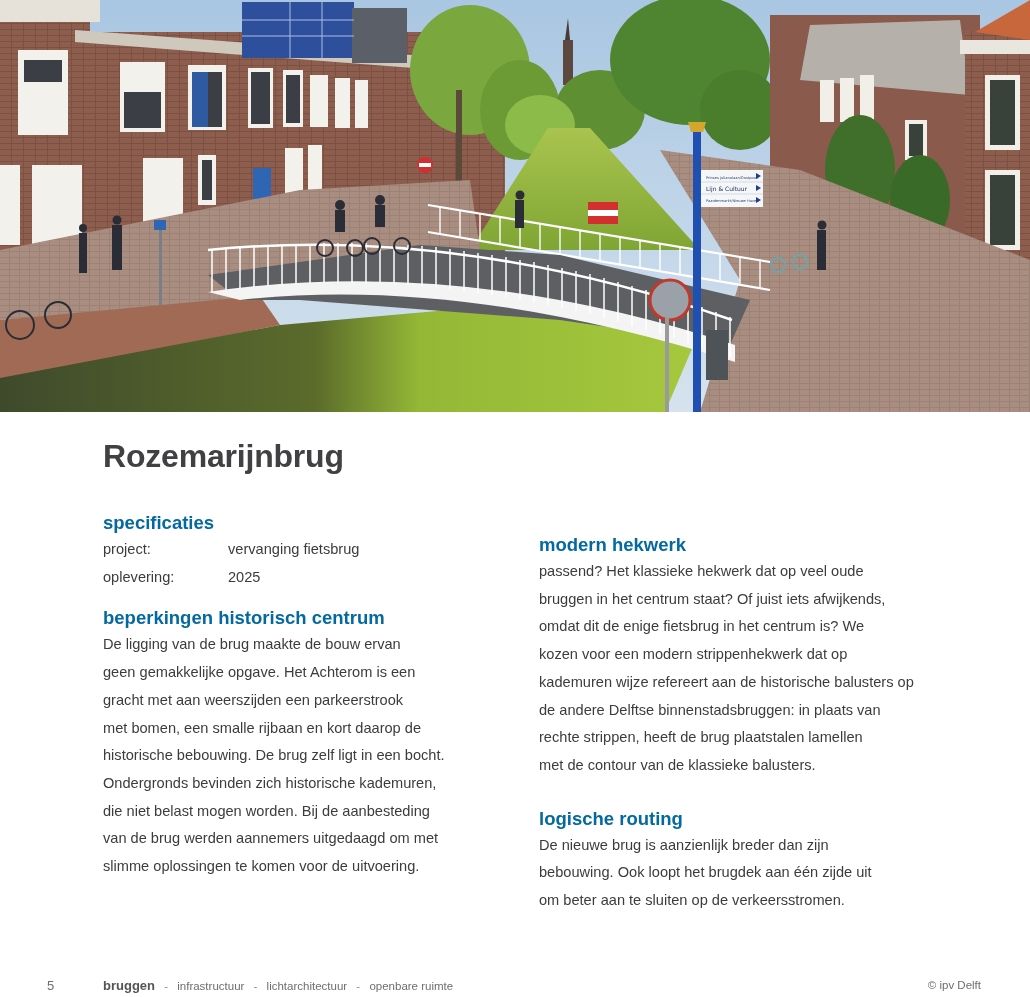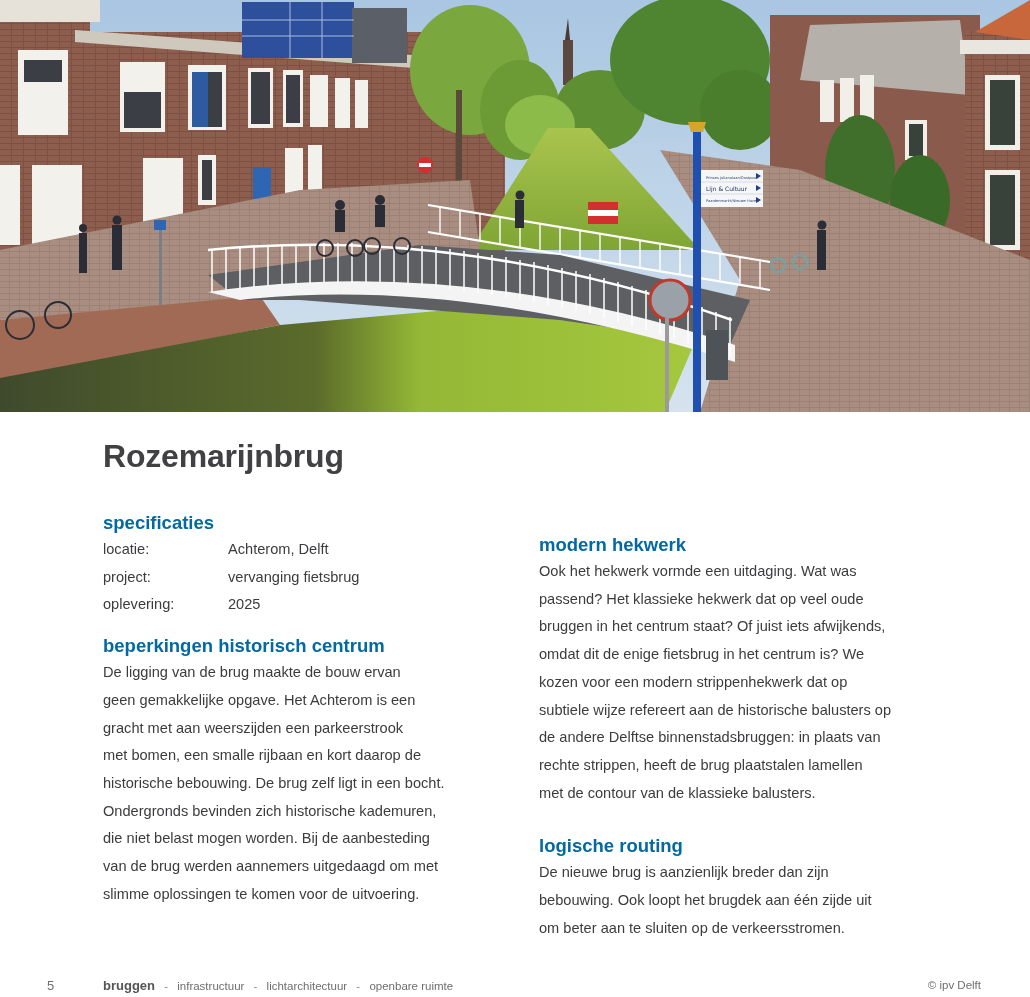--- a/index.html
+++ b/index.html
@@ -267,24 +267,20 @@
     <rect x="706" y="330" width="22" height="50" fill="#4d5356"></rect>
   </svg>
 </div>
 
 <h1 class="title">Rozemarijnbrug</h1>
 
 <div class="col col-left">
   <h2 class="sub">specificaties</h2>
   <div>
     <div class="spec-row">
-      <span class="spec-key">locatie:</span>
-      <span>Achterom, Delft</span>
-    </div>
-    <div class="spec-row">
       <span class="spec-key">project:</span>
       <span>vervanging fietsbrug</span>
     </div>
     <div class="spec-row">
       <span class="spec-key">oplevering:</span>
       <span>2025</span>
     </div>
   </div>
   <div style="height:14px"></div>
   <h2 class="sub">beperkingen historisch centrum</h2>
@@ -297,26 +293,25 @@
     <p class="para">Ondergronds bevinden zich historische kademuren,</p>
     <p class="para">die niet belast mogen worden. Bij de aanbesteding</p>
     <p class="para">van de brug werden aannemers uitgedaagd om met</p>
     <p class="para">slimme oplossingen te komen voor de uitvoering.</p>
   </div>
 </div>
 
 <div class="col col-right">
   <h2 class="sub">modern hekwerk</h2>
   <div>
-    <p class="para">Ook het hekwerk vormde een uitdaging. Wat was</p>
     <p class="para">passend? Het klassieke hekwerk dat op veel oude</p>
     <p class="para">bruggen in het centrum staat? Of juist iets afwijkends,</p>
     <p class="para">omdat dit de enige fietsbrug in het centrum is? We</p>
     <p class="para">kozen voor een modern strippenhekwerk dat op</p>
-    <p class="para">subtiele wijze refereert aan de historische balusters op</p>
+    <p class="para">kademuren wijze refereert aan de historische balusters op</p>
     <p class="para">de andere Delftse binnenstadsbruggen: in plaats van</p>
     <p class="para">rechte strippen, heeft de brug plaatstalen lamellen</p>
     <p class="para">met de contour van de klassieke balusters.</p>
   </div>
   <div style="height:26px"></div>
   <h2 class="sub">logische routing</h2>
   <div>
     <p class="para">De nieuwe brug is aanzienlijk breder dan zijn</p>
     <p class="para">bebouwing. Ook loopt het brugdek aan één zijde uit</p>
     <p class="para">om beter aan te sluiten op de verkeersstromen.</p>

